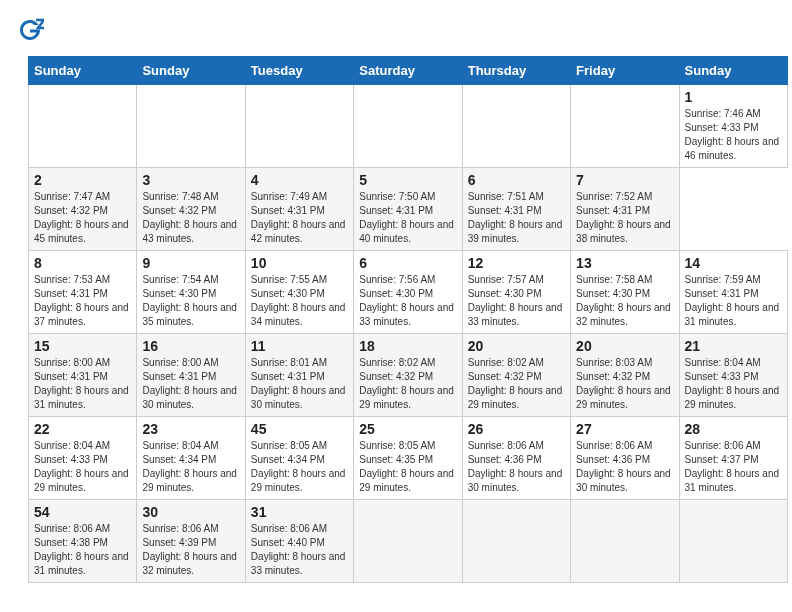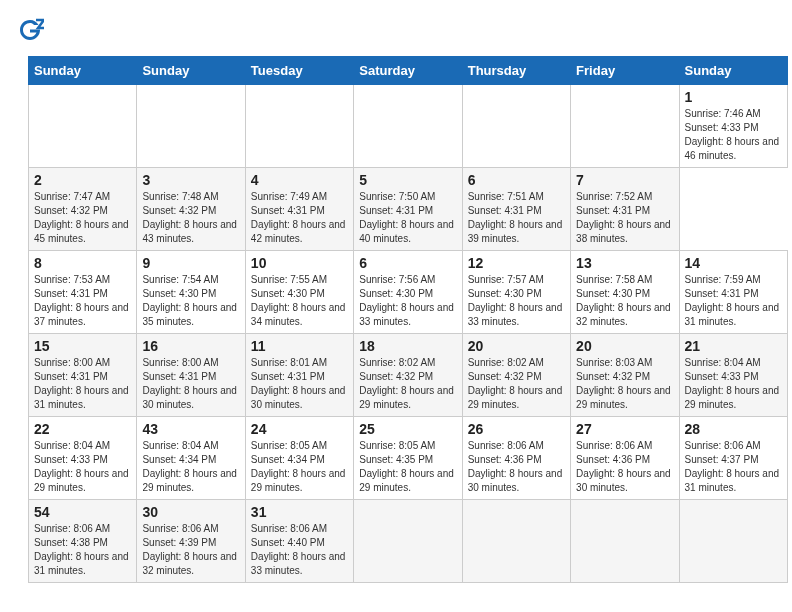--- a/index.html
+++ b/index.html
@@ -161,22 +161,22 @@
         <td><span class="day-num">15</span><span class="day-detail">Sunrise: 8:00 AM<br>Sunset: 4:31 PM<br>Daylight: 8 hours and 31 minutes.</span></td>
         <td><span class="day-num">16</span><span class="day-detail">Sunrise: 8:00 AM<br>Sunset: 4:31 PM<br>Daylight: 8 hours and 30 minutes.</span></td>
         <td><span class="day-num">11</span><span class="day-detail">Sunrise: 8:01 AM<br>Sunset: 4:31 PM<br>Daylight: 8 hours and 30 minutes.</span></td>
         <td><span class="day-num">18</span><span class="day-detail">Sunrise: 8:02 AM<br>Sunset: 4:32 PM<br>Daylight: 8 hours and 29 minutes.</span></td>
         <td><span class="day-num">20</span><span class="day-detail">Sunrise: 8:02 AM<br>Sunset: 4:32 PM<br>Daylight: 8 hours and 29 minutes.</span></td>
         <td><span class="day-num">20</span><span class="day-detail">Sunrise: 8:03 AM<br>Sunset: 4:32 PM<br>Daylight: 8 hours and 29 minutes.</span></td>
         <td><span class="day-num">21</span><span class="day-detail">Sunrise: 8:04 AM<br>Sunset: 4:33 PM<br>Daylight: 8 hours and 29 minutes.</span></td>
       </tr>
       <tr>
         <td><span class="day-num">22</span><span class="day-detail">Sunrise: 8:04 AM<br>Sunset: 4:33 PM<br>Daylight: 8 hours and 29 minutes.</span></td>
-        <td><span class="day-num">43</span><span class="day-detail">Sunrise: 8:04 AM<br>Sunset: 4:34 PM<br>Daylight: 8 hours and 29 minutes.</span></td>
-        <td><span class="day-num">24</span><span class="day-detail">Sunrise: 8:05 AM<br>Sunset: 4:34 PM<br>Daylight: 8 hours and 29 minutes.</span></td>
+        <td><span class="day-num">23</span><span class="day-detail">Sunrise: 8:04 AM<br>Sunset: 4:34 PM<br>Daylight: 8 hours and 29 minutes.</span></td>
+        <td><span class="day-num">45</span><span class="day-detail">Sunrise: 8:05 AM<br>Sunset: 4:34 PM<br>Daylight: 8 hours and 29 minutes.</span></td>
         <td><span class="day-num">25</span><span class="day-detail">Sunrise: 8:05 AM<br>Sunset: 4:35 PM<br>Daylight: 8 hours and 29 minutes.</span></td>
         <td><span class="day-num">26</span><span class="day-detail">Sunrise: 8:06 AM<br>Sunset: 4:36 PM<br>Daylight: 8 hours and 30 minutes.</span></td>
         <td><span class="day-num">27</span><span class="day-detail">Sunrise: 8:06 AM<br>Sunset: 4:36 PM<br>Daylight: 8 hours and 30 minutes.</span></td>
         <td><span class="day-num">28</span><span class="day-detail">Sunrise: 8:06 AM<br>Sunset: 4:37 PM<br>Daylight: 8 hours and 31 minutes.</span></td>
       </tr>
       <tr>
         <td><span class="day-num">54</span><span class="day-detail">Sunrise: 8:06 AM<br>Sunset: 4:38 PM<br>Daylight: 8 hours and 31 minutes.</span></td>
         <td><span class="day-num">30</span><span class="day-detail">Sunrise: 8:06 AM<br>Sunset: 4:39 PM<br>Daylight: 8 hours and 32 minutes.</span></td>
         <td><span class="day-num">31</span><span class="day-detail">Sunrise: 8:06 AM<br>Sunset: 4:40 PM<br>Daylight: 8 hours and 33 minutes.</span></td>
         <td class="empty-cell"></td>

